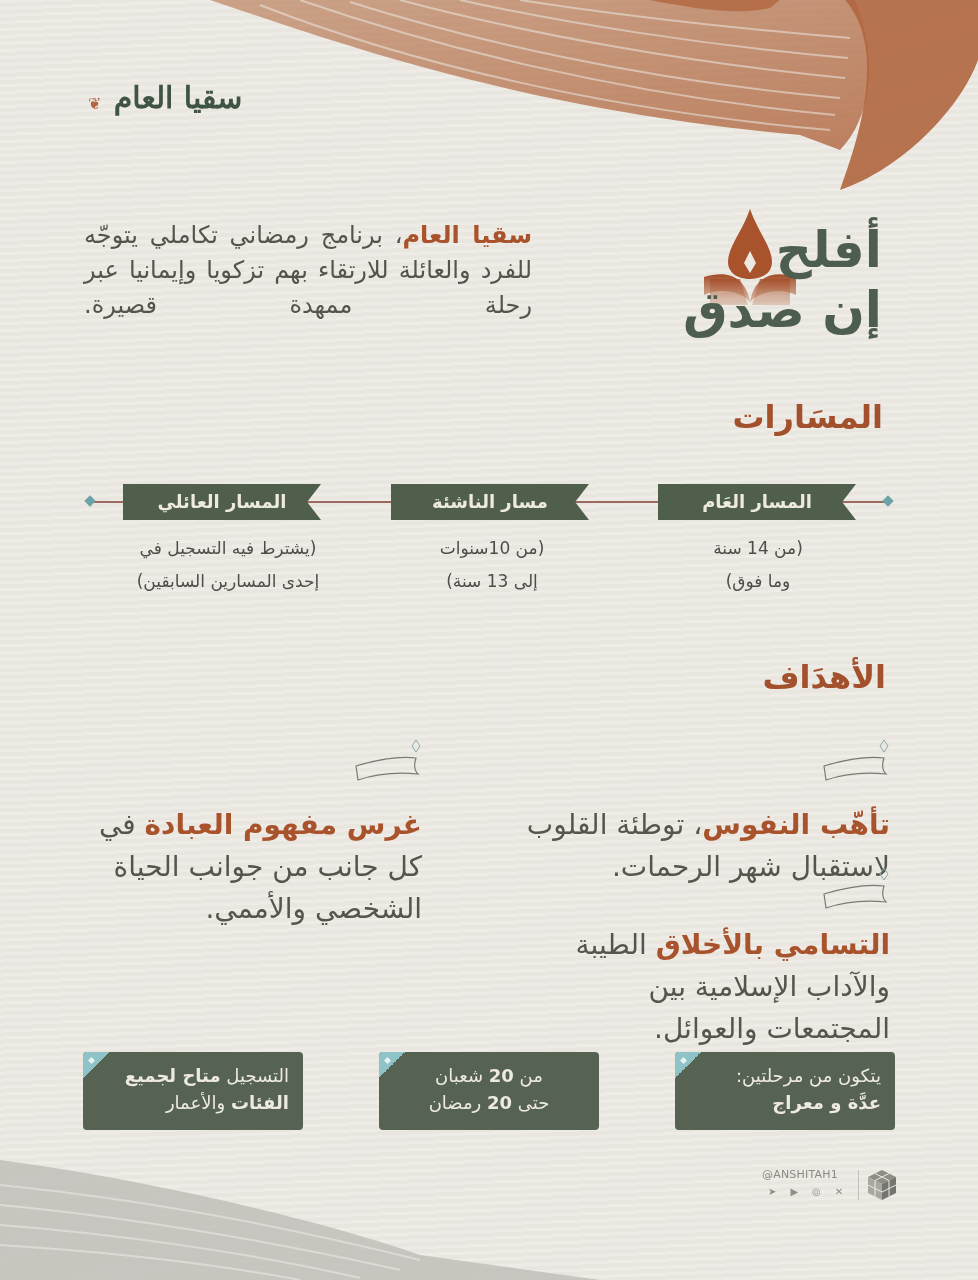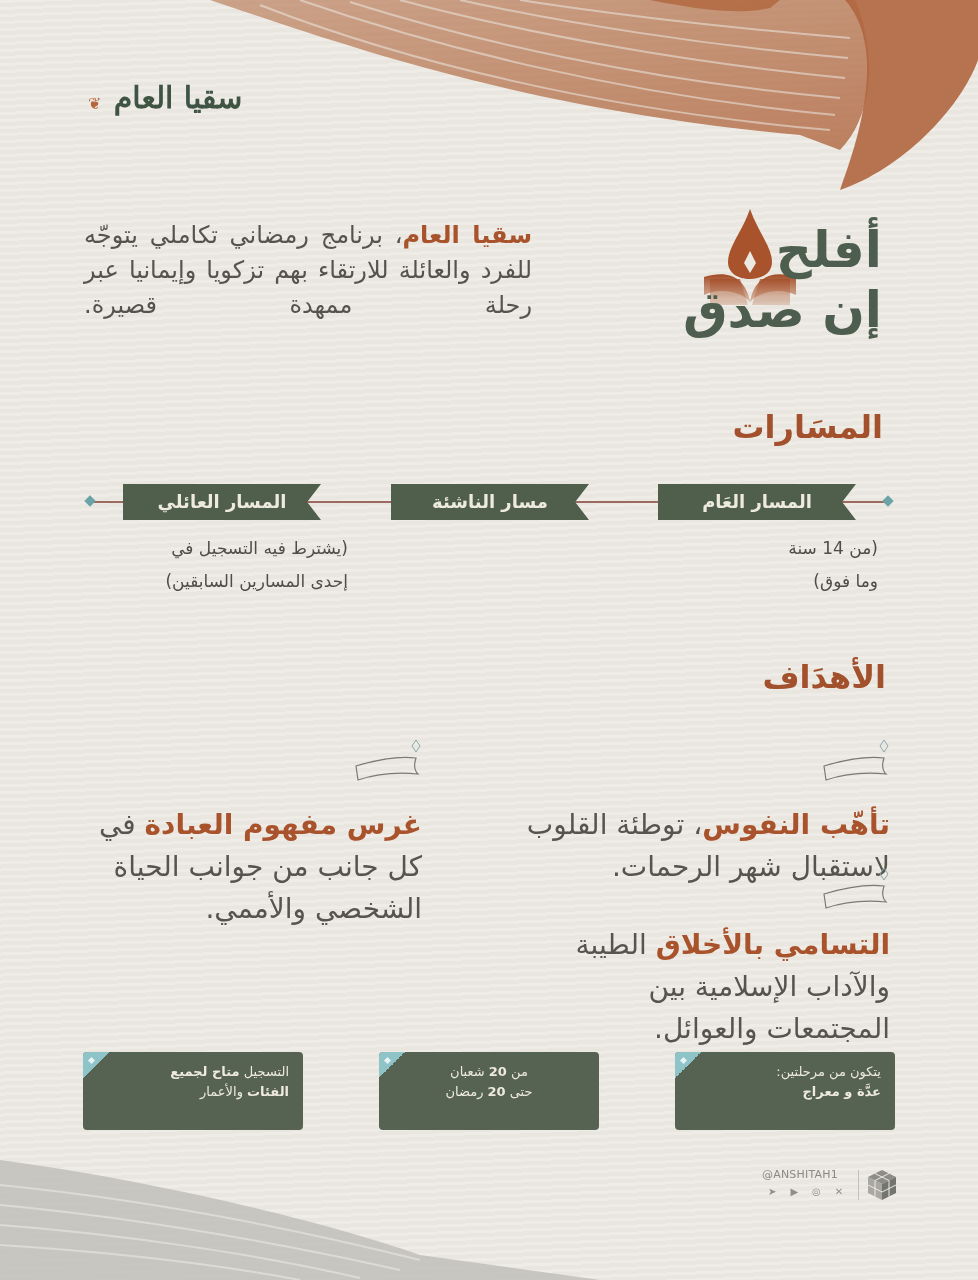--- a/index.html
+++ b/index.html
@@ -35,41 +35,41 @@
   .emblem-line { position: absolute; right: 0; font-family: "DejaVu Sans", sans-serif; font-weight: bold; color: #4d5e4e; font-size: 50px; line-height: 1; }
   .emblem-line.l1 { top: 20px; }
   .emblem-line.l2 { top: 64px; margin-top: 16px; }
   .emblem-svg { position: absolute; left: 78px; top: 2px; }
 
   
   .section-heading { position: absolute; font-weight: bold; font-size: 32px; color: #a3502c; direction: rtl; }
   .section-heading .deco { position: absolute; right: -8px; top: -4px; width: 38px; height: 46px;
     background: linear-gradient(135deg, rgba(140,190,200,0.55), rgba(140,190,200,0.15));
     transform: rotate(12deg); z-index: -1; }
-  .h-tracks { right: 95px; top: 398px; margin-top: 10px; }
+  .h-tracks { right: 95px; top: 398px; }
   .h-goals { right: 92px; top: 658px; }
 
   
   .tracks-line { position: absolute; left: 90px; top: 501px; width: 800px; height: 1.5px; background: #9c6a60; }
   .diamond { position: absolute; width: 8px; height: 8px; background: #6aa3a8; transform: rotate(45deg); top: 497px; }
   .track { position: absolute; top: 484px; width: 198px; height: 36px; }
   .track-tab { position: absolute; inset: 0; background: #4f5f4c;
     clip-path: polygon(0 0, 100% 0, 93% 50%, 100% 100%, 0 100%); }
   .track-title { position: relative; z-index: 1; display: block; text-align: center; color: #eeeae0; font-weight: bold; font-size: 18px; line-height: 36px; direction: rtl; padding-left: 0; }
-  .track-desc { position: absolute; top: 532px; width: 240px; direction: rtl; font-size: 17px; line-height: 33px; color: #4f4d47; }
+  .track-desc { position: absolute; top: 532px; width: 240px; text-align: center; direction: rtl; font-size: 17px; line-height: 33px; color: #4f4d47; }
 
   
   .goal { position: absolute; width: 370px; direction: rtl; }
   .goal-icon { position: absolute; right: 0; top: 0; }
   .goal-text { position: absolute; right: 0; top: 66px; width: 370px; font-size: 28px; line-height: 1.5; color: #55544d; text-align: right; }
   .goal-text .hl { color: #a9532c; font-weight: bold; }
 
   
   .card { position: absolute; top: 1052px; width: 220px; height: 78px; background: #566353;
-    border-radius: 4px; direction: rtl; color: #eeeae0; padding: 10px 14px 0 14px; font-size: 13px; line-height: 1.5; text-align: right; }
+    border-radius: 4px; direction: rtl; color: #eeeae0; padding: 10px 14px 0 14px; font-size: 18px; line-height: 1.5; text-align: right; }
   .card .b { font-weight: bold; }
   .card-corner { position: absolute; left: 0; top: 0; width: 26px; height: 26px;
     background: linear-gradient(135deg, #8ec3c8 0 50%, transparent 50%); border-top-left-radius: 4px; }
   .card-corner::after { content: ""; position: absolute; left: 6px; top: 6px; width: 5px; height: 5px; background: #e8f3f3; transform: rotate(45deg); }
 
   
   .footer { position: absolute; left: 760px; top: 1168px; width: 140px; height: 40px; direction: ltr; }
   .handle { position: absolute; left: 2px; top: 0; font-size: 11px; color: #8a8a84; letter-spacing: 0.2px; }
   .socials { position: absolute; left: 8px; top: 18px; display: flex; gap: 14px; }
   .socials span { font-size: 10px; color: #8f8f88; }
@@ -155,20 +155,24 @@
     <span class="track-title">مسار الناشئة</span>
   </div>
   <div class="track" style="left:123px">
     <div class="track-tab"></div>
     <span class="track-title">المسار العائلي</span>
   </div>
 
   <div class="track-desc" style="left:638px">
     <div>(من 14 سنة</div>
     <div>وما فوق)</div>
+  </div>
+  <div class="track-desc" style="left:372px">
+    <div>(من 10سنوات</div>
+    <div>إلى 13 سنة)</div>
   </div>
   <div class="track-desc" style="left:108px">
     <div>(يشترط فيه التسجيل في</div>
     <div>إحدى المسارين السابقين)</div>
   </div>
 
   <div class="section-heading h-goals">
     <span class="deco"></span>
     <span>الأهدَاف</span>
   </div>

